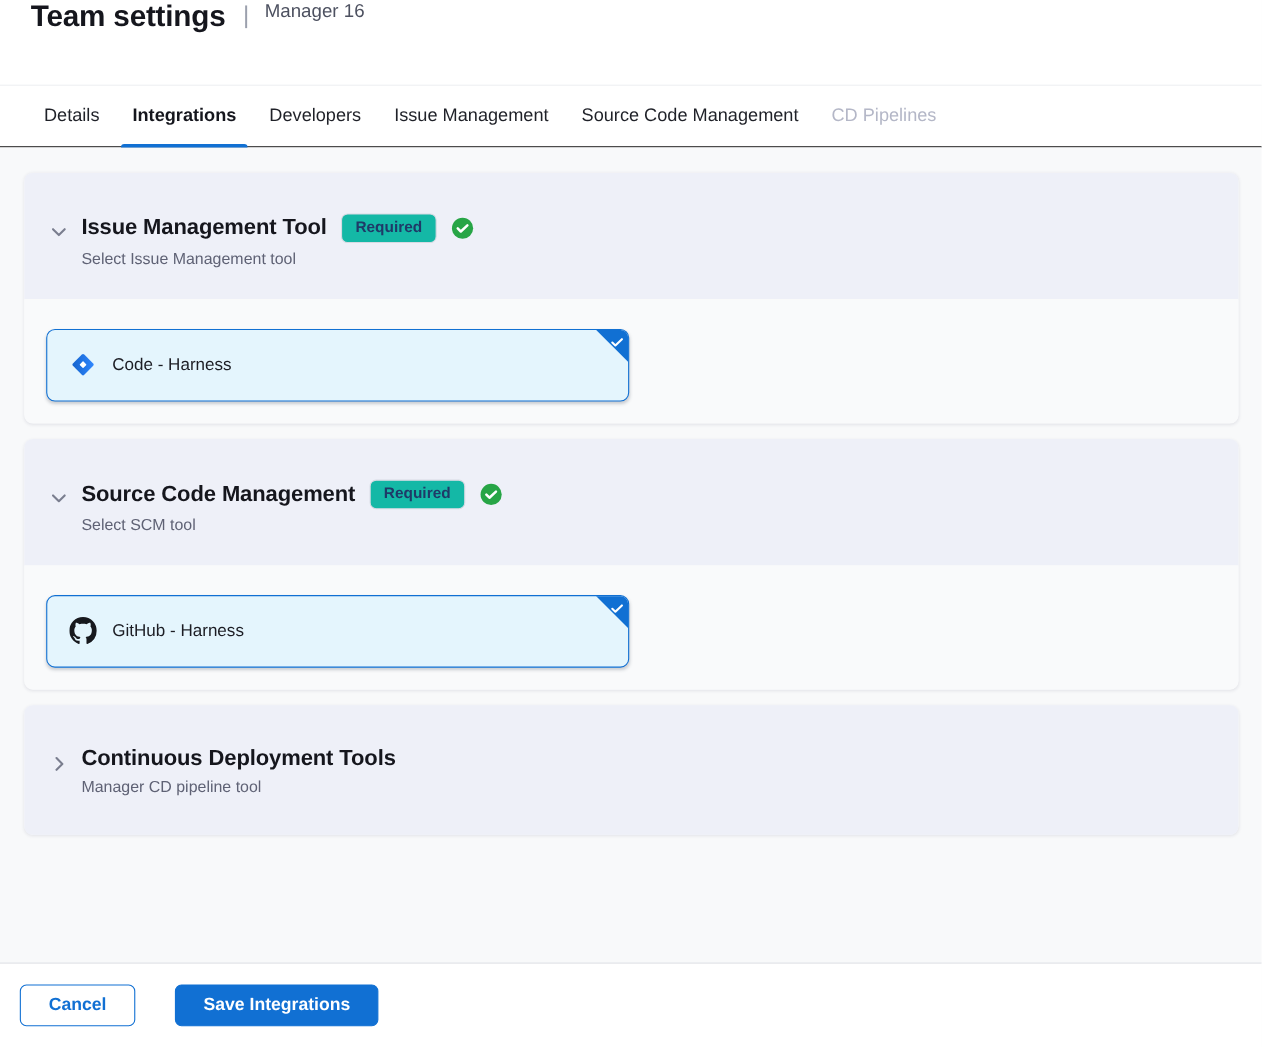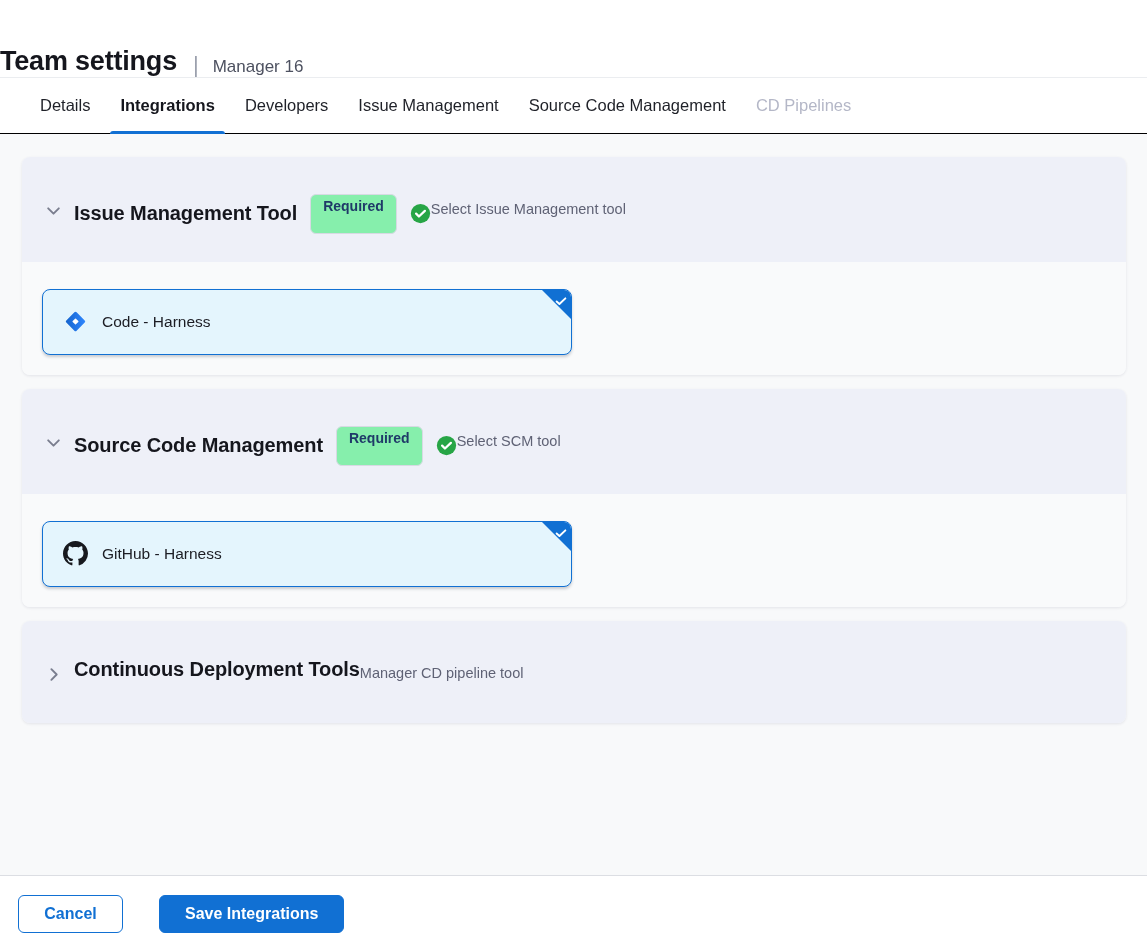--- a/index.html
+++ b/index.html
@@ -11,21 +11,22 @@
     overflow: hidden;
   }
   .page { width: 1147px; height: 952px; display: flex; flex-direction: column; }
 
   
   .app-header {
     background: #ffffff;
     height: 78px;
     flex: 0 0 78px;
     display: flex;
-    align-items: flex-end;
+    align-items: flex-start;
+    padding-left: 28px;
     border-bottom: 1px solid #ebedf0;
   }
   .app-title { font-size: 27px; font-weight: 700; color: #15161d; letter-spacing: -0.2px; }
   .title-sep { color: #9ba0ad; font-size: 22px; font-weight: 300; margin: 0 14px 0 16px; transform: translateY(1px); }
   .app-subtitle { font-size: 17px; color: #4d5160; font-weight: 400; }
 
   
   .tabs-bar {
     background: #ffffff;
     height: 56px;
@@ -78,28 +79,28 @@
     padding: 37px 24px 28px 19px;
   }
   .section.collapsed .section-header { padding-bottom: 35px; }
   .chevron-btn {
     width: 24px; height: 24px;
     flex: 0 0 24px;
     margin: 6px 9px 0 0;
     display: flex; align-items: center; justify-content: center;
     background: transparent; border: none; cursor: pointer;
   }
-  .section-titles { display: flex; flex-direction: row; }
+  .section-titles { display: flex; flex-direction: column; }
   .title-row { display: flex; align-items: center; gap: 13px; }
   .section-title { font-size: 20px; font-weight: 700; color: #15161d; letter-spacing: -0.1px; }
   .required-badge {
-    background: #86efac;
+    background: #14b8a6;
     border: 1px solid #d7dae3;
     border-radius: 6px;
-    padding: 3px 12px 18px 12px;
+    padding: 3px 12px 5px 12px;
     font-size: 14px;
     font-weight: 600;
     color: #1f3a68;
     line-height: 1.2;
   }
   .check-circle { width: 21px; height: 21px; display: block; }
   .section-subtitle { margin-top: 7px; font-size: 14.5px; color: #5f6275; }
 
   .section-body {
     background: #f9fafb;

